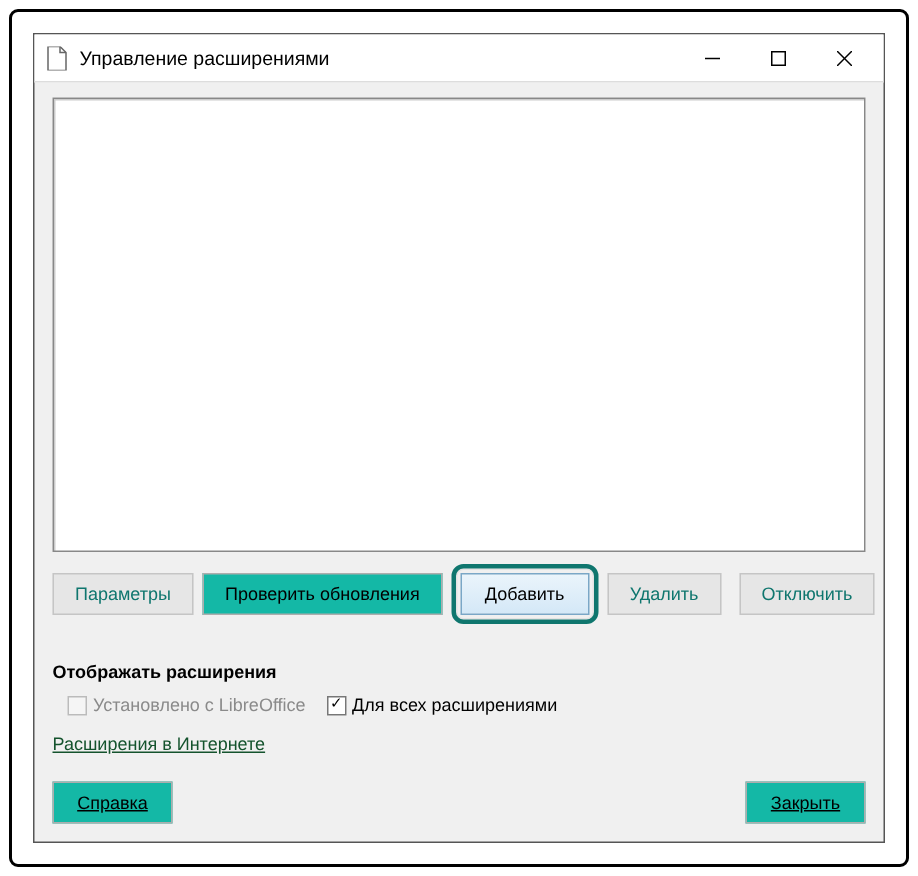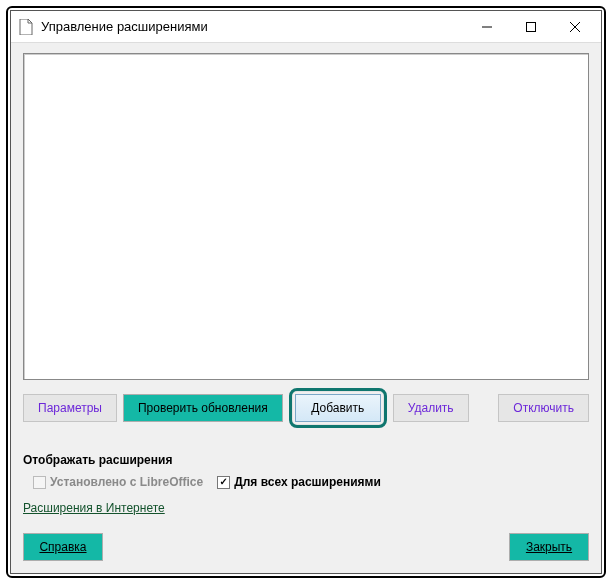--- a/index.html
+++ b/index.html
@@ -11,21 +11,21 @@
     font-size: 12px;
     color: #000;
     width: 612px;
     height: 584px;
   }
   .outer {
     border: 2px solid #000;
     border-radius: 6px;
     width: 100%;
     height: 100%;
-    padding: 2px;
+    padding: 14px;
   }
   .window {
     border: 1px solid #555;
     width: 100%;
     height: 100%;
     background: #f0f0f0;
     display: flex;
     flex-direction: column;
   }
   .titlebar {
@@ -75,21 +75,21 @@
     border: 1px solid #adadad;
     font-family: inherit;
     font-size: 12px;
     display: flex;
     align-items: center;
     justify-content: center;
     cursor: default;
     white-space: nowrap;
   }
   .btn.disabled {
-    color: #6d28d9;
+    color: #0f766e;
     background: #e6e6e6;
     border-color: #c5c5c5;
   }
   .btn.highlighted {
     background: linear-gradient(#eaf4fb, #d4e8f7);
     border: 1px solid #7aa7c7;
   }
   .highlight-ring {
     border: 3px solid #0f766e;
     border-radius: 8px;
@@ -106,21 +106,20 @@
   .check-row {
     display: flex;
     align-items: center;
     gap: 14px;
     padding-left: 10px;
   }
   .chk {
     display: flex;
     align-items: center;
     gap: 4px;
-    font-weight: bold;
   }
   .chk-box {
     width: 13px; height: 13px;
     border: 1px solid #777;
     background: #fff;
     display: flex; align-items: center; justify-content: center;
     font-size: 11px;
     line-height: 1;
   }
   .chk-box.checked::after {

